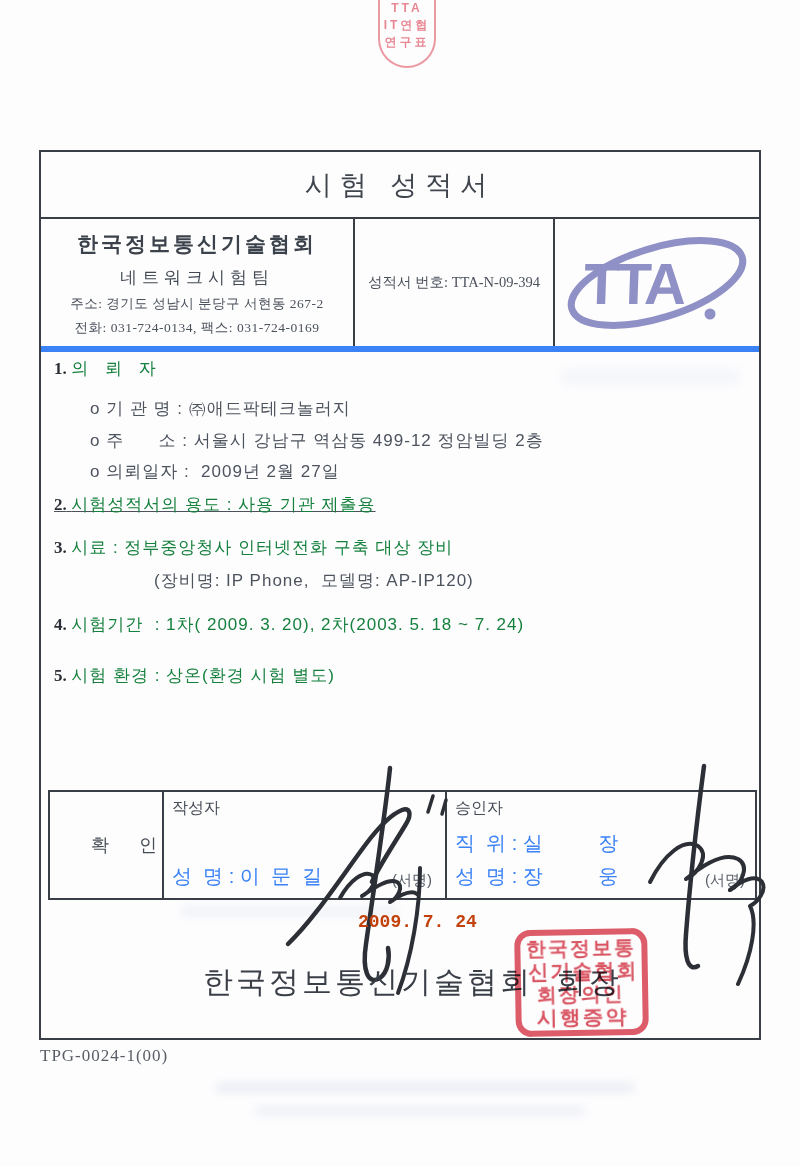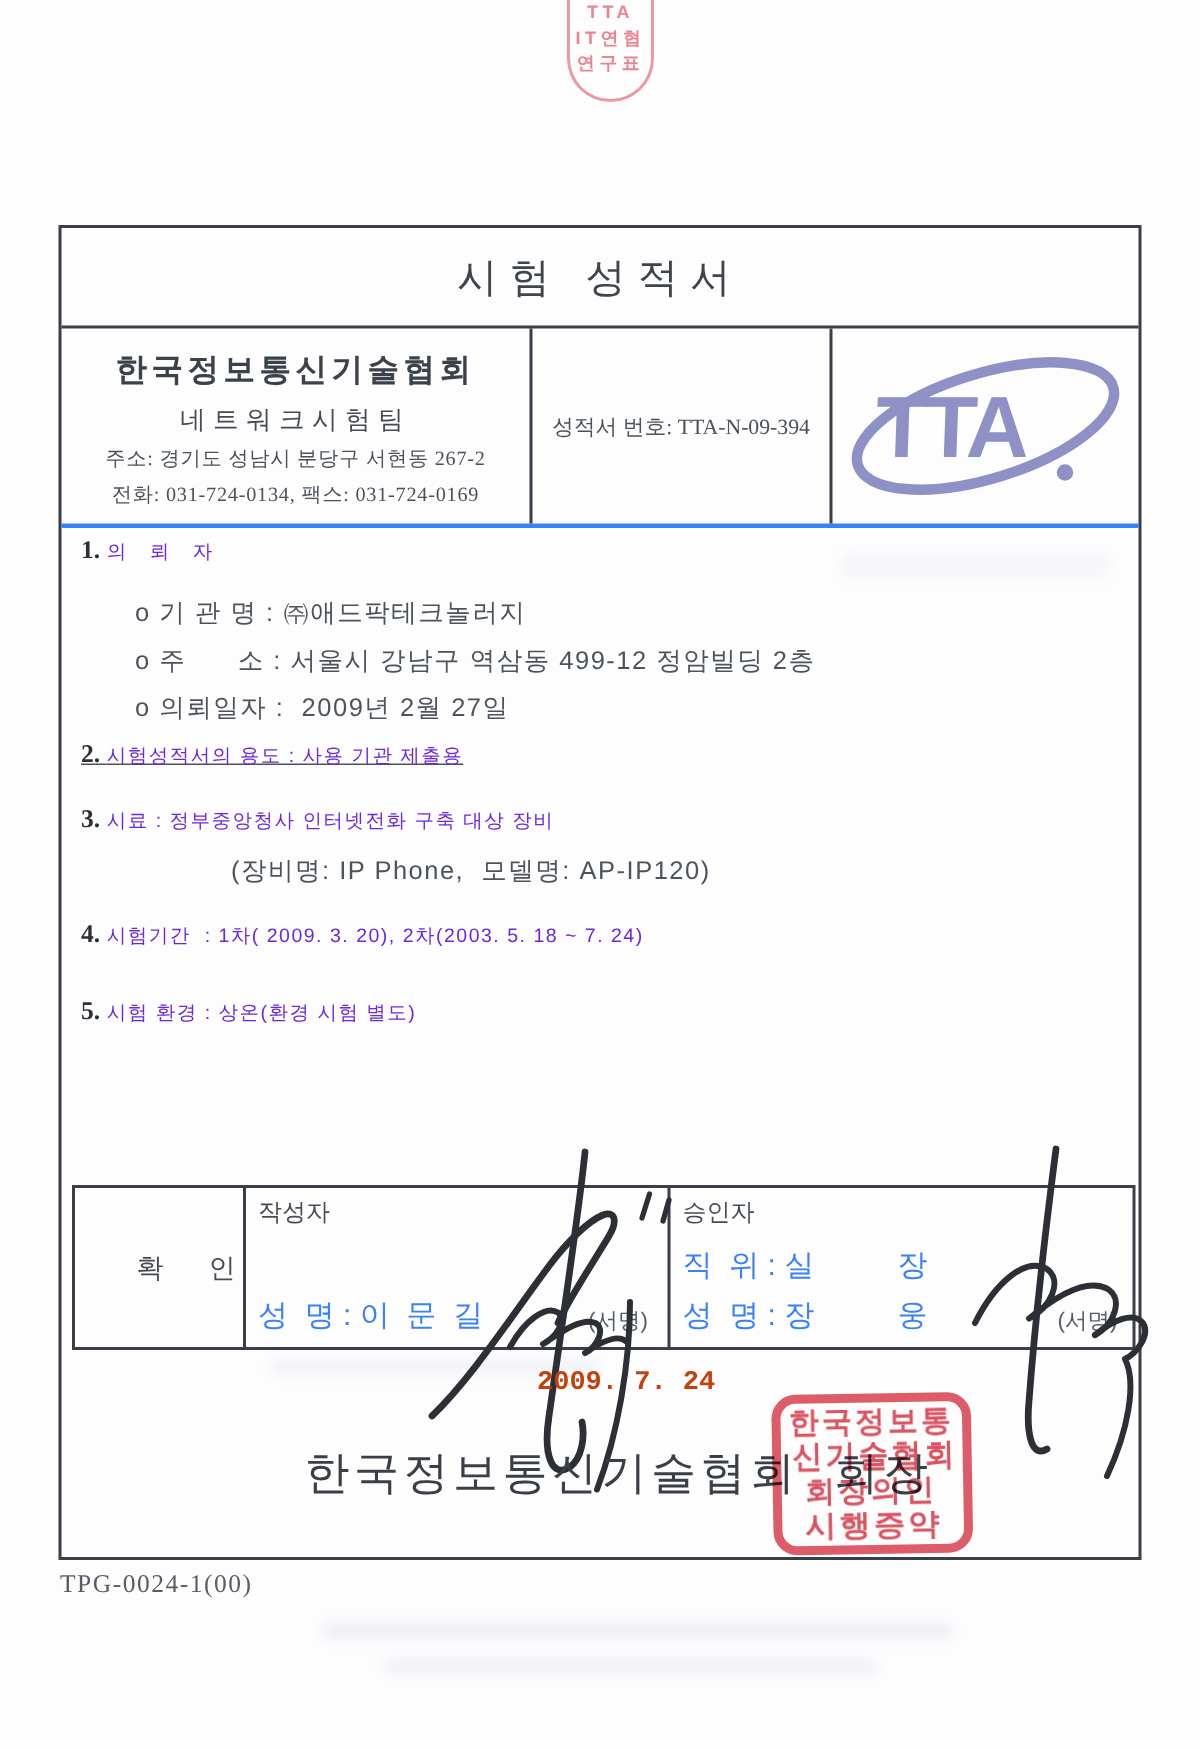--- a/index.html
+++ b/index.html
@@ -32,21 +32,21 @@
   .title-row{
     position:absolute;left:0;right:0;top:0;height:65px;
     border-bottom:2px solid #3a3f47;
     display:flex;align-items:center;justify-content:center;
   }
   .title-row span{
     font-size:27px;letter-spacing:8px;color:#3f444d;font-weight:500;
   }
   .header-row{
     position:absolute;left:0;right:0;top:67px;height:133px;
-    border-bottom:3px solid #3b82f6;display:flex;box-sizing:border-box;
+    border-bottom:6px solid #3b82f6;display:flex;box-sizing:border-box;
   }
   .issuer-cell{
     width:314px;border-right:2px solid #3a3f47;box-sizing:border-box;
     display:flex;flex-direction:column;align-items:center;justify-content:center;
     gap:6px;padding-top:2px;
   }
   .org-name{font-size:21px;font-weight:bold;letter-spacing:3px;color:#3c424b;}
   .team-name{font-size:17px;letter-spacing:5px;color:#454b55;margin-top:2px;}
   .issuer-addr,.issuer-tel{
     font-size:13.5px;color:#4b515b;letter-spacing:.5px;
@@ -62,21 +62,21 @@
   }
   .logo-cell{
     flex:1;display:flex;align-items:center;justify-content:center;
   }
 
   
   .sec-no{
     font-family:"Liberation Serif","DejaVu Serif",serif;
     font-weight:bold;color:#2c3036;font-size:17px;
   }
-  .sec-line{font-size:13px;letter-spacing:1px;color:#6d28d9;}
+  .sec-line{font-size:17px;letter-spacing:1px;color:#15803d;}
   .sec-item{font-size:17px;letter-spacing:1px;color:#4d535d;}
 
   
   .approval-table{
     left:7px;top:638px;width:709px;height:110px;
     border:2px solid #3a3f47;box-sizing:border-box;display:flex;
   }
   .cell-confirm{
     width:114px;border-right:2px solid #3a3f47;box-sizing:border-box;
     display:flex;align-items:center;justify-content:center;

